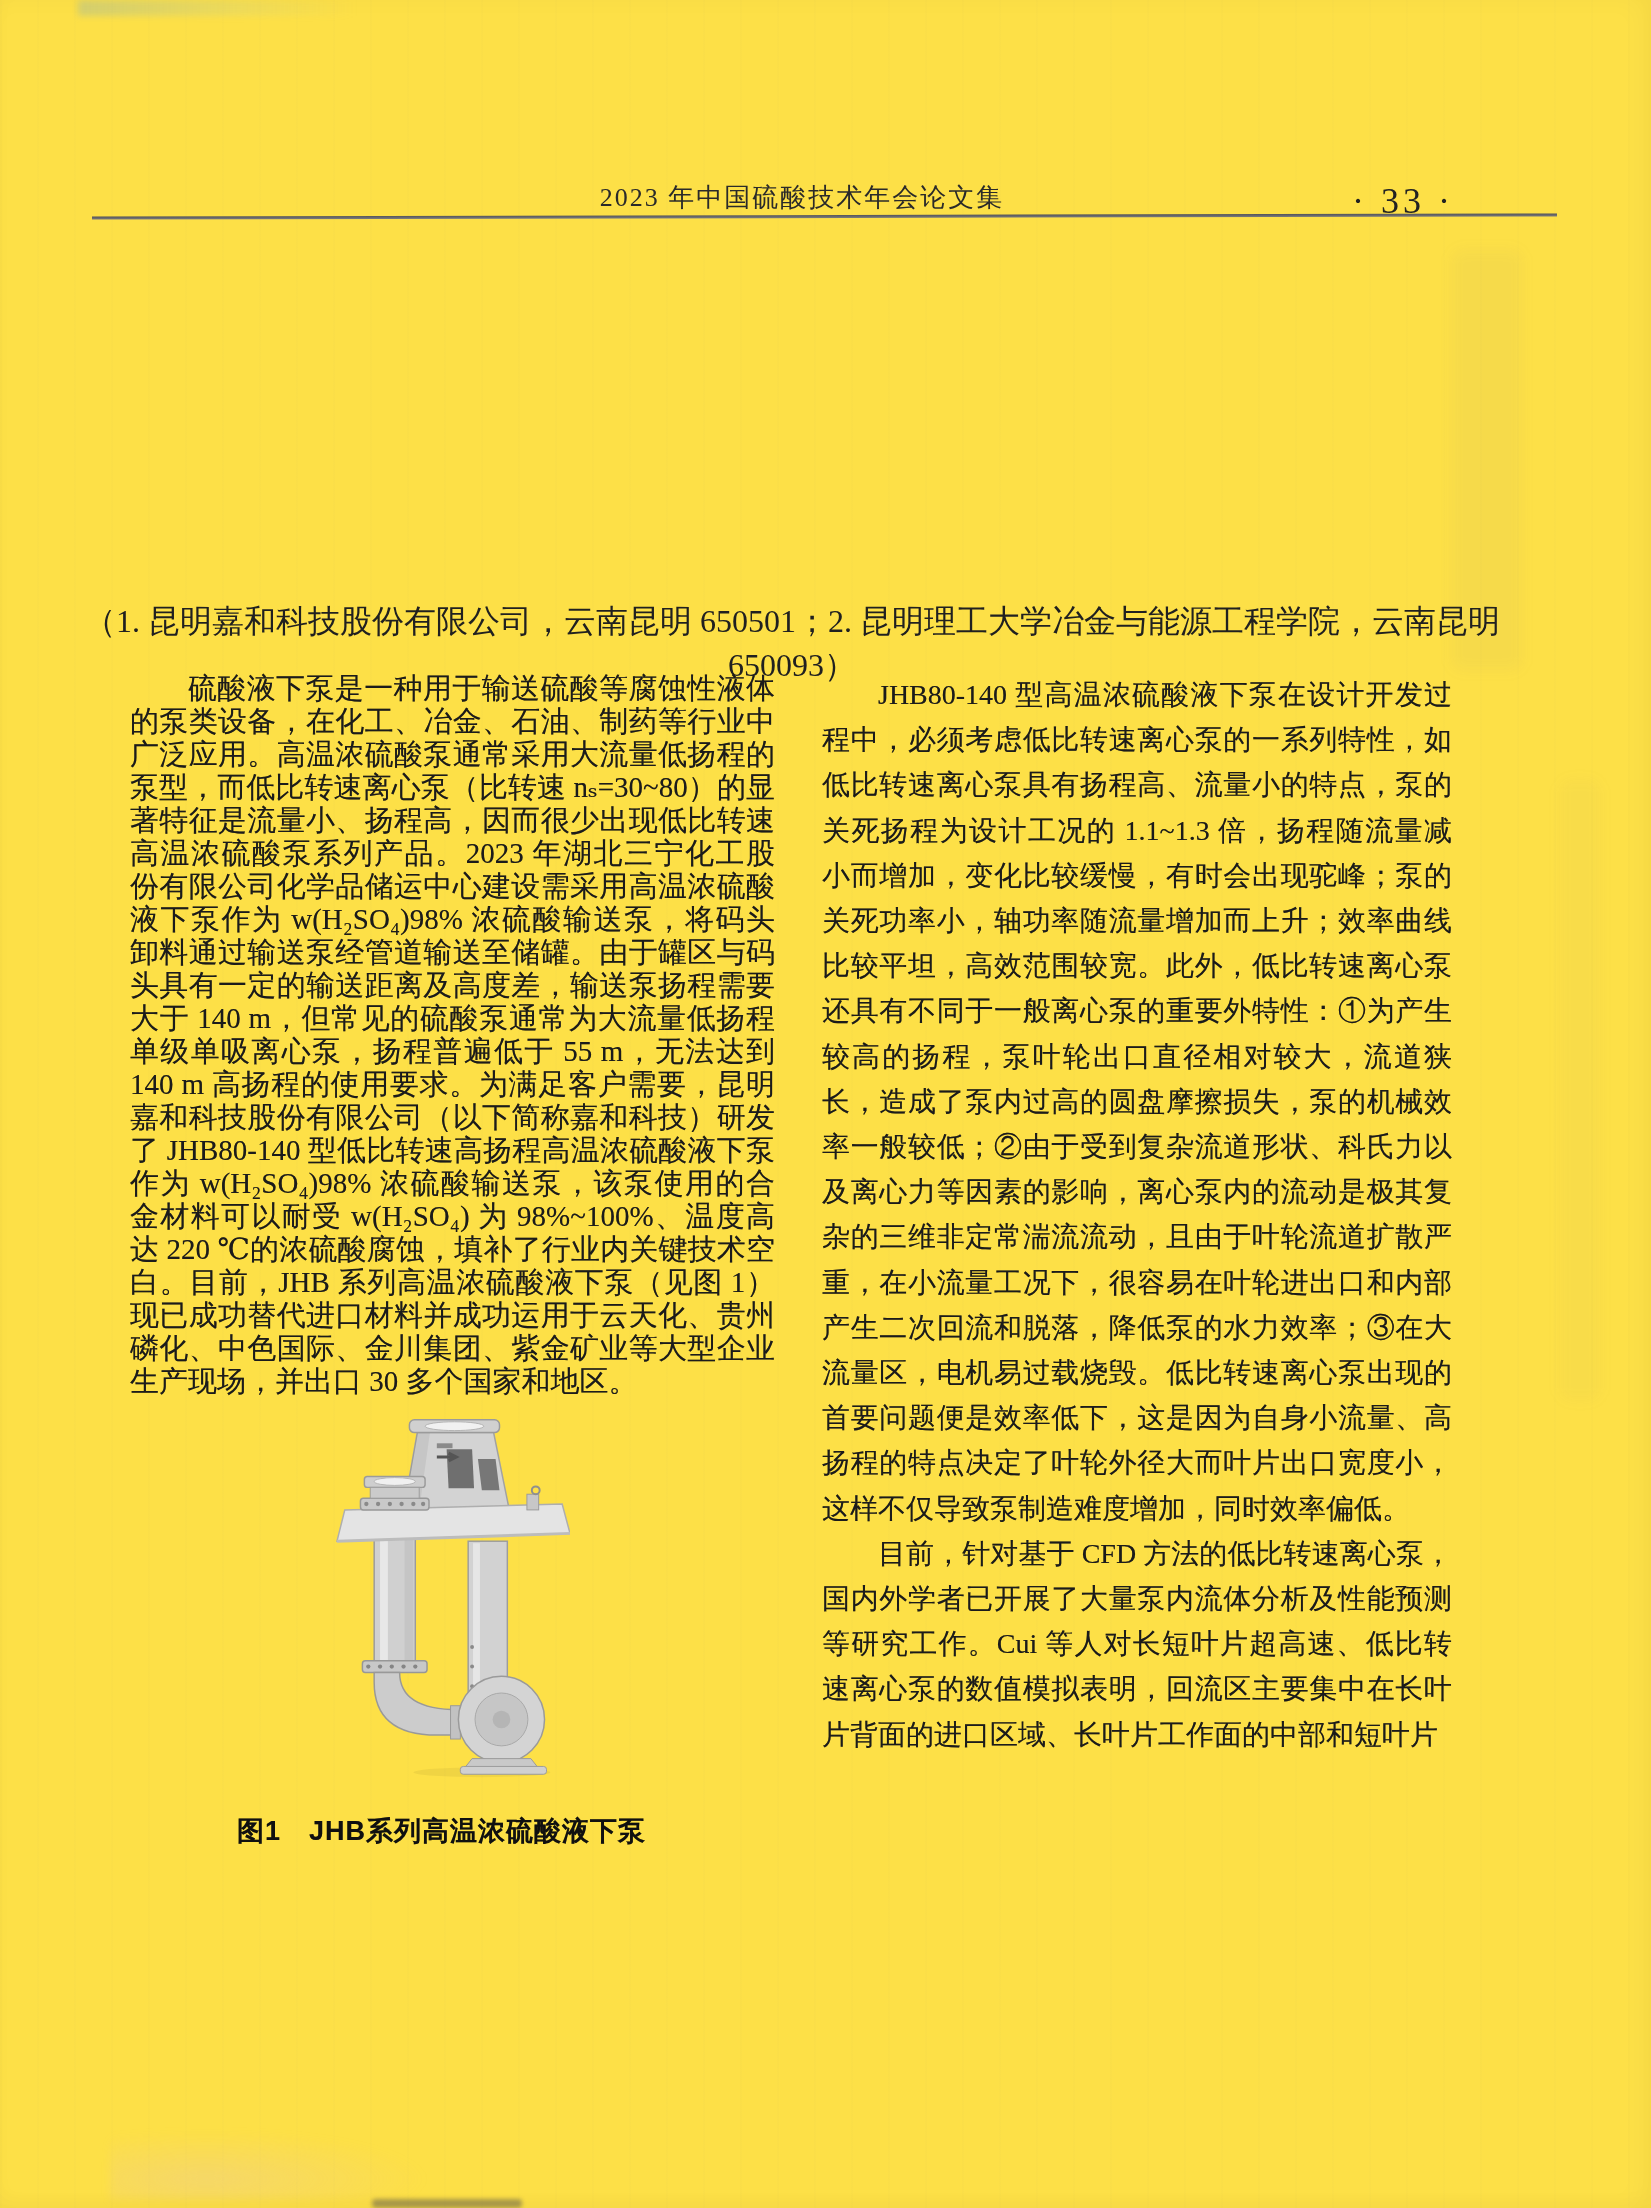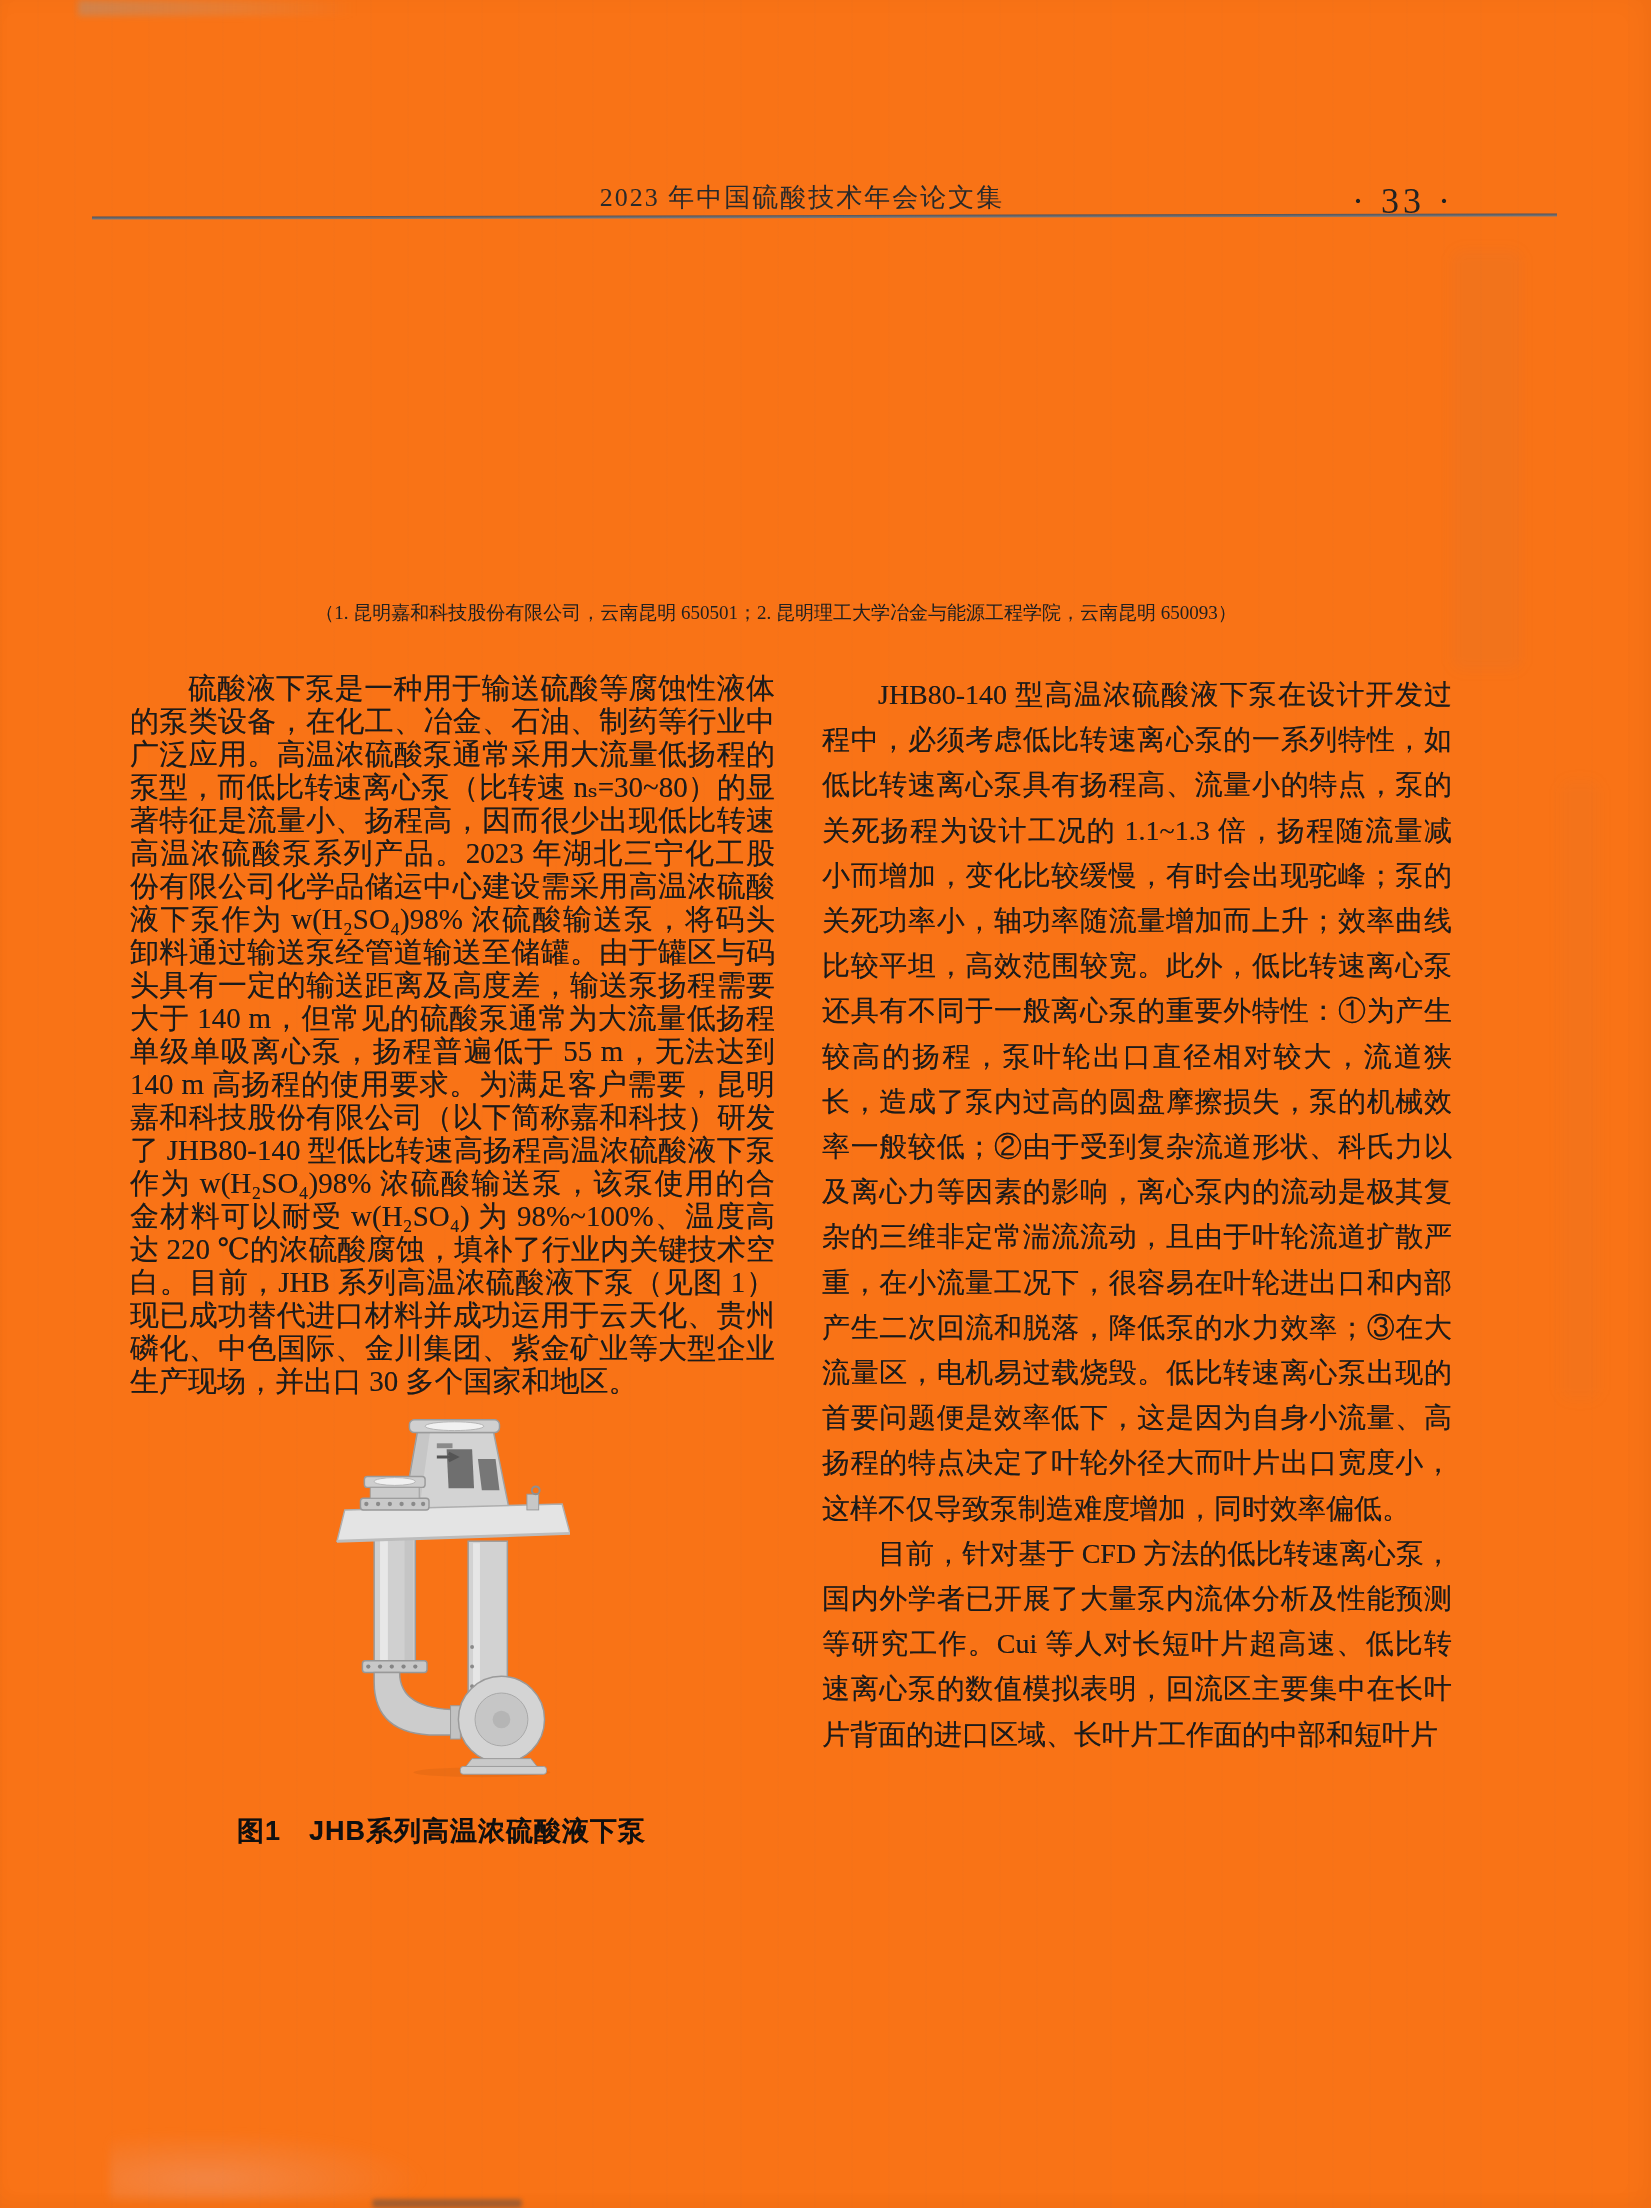--- a/index.html
+++ b/index.html
@@ -1,37 +1,37 @@
 <!DOCTYPE html>
 <html><head>
 <meta charset="utf-8">
 <style>
   html,body{margin:0;padding:0;background:#e9e9e9;}
   .page{
-    position:relative;width:1651px;height:2208px;background:#f97316;overflow:hidden;
+    position:relative;width:1651px;height:2208px;background:#fde047;overflow:hidden;
     font-family:"Liberation Serif","DejaVu Serif",serif;color:#1d1d1d;
     box-shadow:inset -10px 0 24px rgba(0,0,0,0.028), inset 0 -8px 18px rgba(0,0,0,0.02);
   }
   .page::before{
     content:"";position:absolute;inset:0;pointer-events:none;
     background:repeating-linear-gradient(90deg,rgba(70,80,120,0.012) 0px,rgba(70,80,120,0.012) 2px,transparent 2px,transparent 37px);
   }
   .journal-title{position:absolute;top:180px;left:70px;width:1464px;text-align:center;
     font-size:26px;letter-spacing:2px;color:#2a2a2a;}
   .page-number{position:absolute;top:180px;left:1352px;font-size:36px;letter-spacing:4px;color:#222;}
   .header-rule{position:absolute;top:215px;left:92px;width:1465px;height:3px;
     background:linear-gradient(180deg,#53535a,#7c7c7c);transform:rotate(-0.12deg);}
   .article-title{position:absolute;top:346px;left:62px;width:1434px;text-align:center;
     font-family:"Liberation Sans","DejaVu Sans",sans-serif;font-weight:700;font-size:50px;line-height:77px;
     color:#0c0c0c;letter-spacing:3px;text-shadow:0 0 1px rgba(0,0,0,0.35);}
   .authors{position:absolute;top:534px;left:62px;width:1460px;text-align:center;
     font-size:30px;color:#1a1a1a;letter-spacing:3px;}
   .authors sup{font-size:17px;letter-spacing:0;vertical-align:super;}
-  .affiliation{position:absolute;top:600px;left:44px;width:1464px;text-align:center;
-    font-size:19px;color:#202020;}
+  .affiliation{position:absolute;top:600px;left:60px;width:1464px;text-align:center;
+    font-size:32px;color:#202020;}
   .columns{position:absolute;top:672px;left:130px;width:1325px;display:flex;gap:47px;}
   .col{text-align:justify;line-height:33px;color:#1b1b1b;text-shadow:0 0 0.6px rgba(10,10,10,0.45);}
   .col-left{width:645px;font-size:29px;}
   .col-right{width:630px;font-size:28px;line-height:45.2px;}
   .col p{margin:0;text-indent:2em;}
   .figure{margin-top:18px;text-align:center;}
   .figure-caption{margin-top:26px;text-indent:0;
     font-family:"Liberation Sans","DejaVu Sans",sans-serif;font-weight:700;font-size:27px;
     letter-spacing:1px;transform:translateX(-11px);color:#101010;}
   

